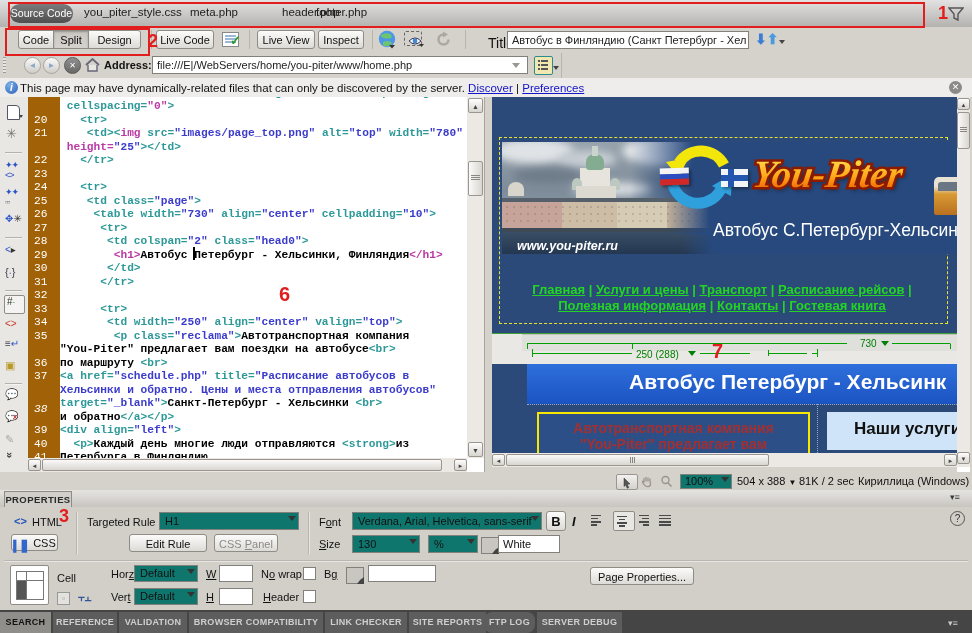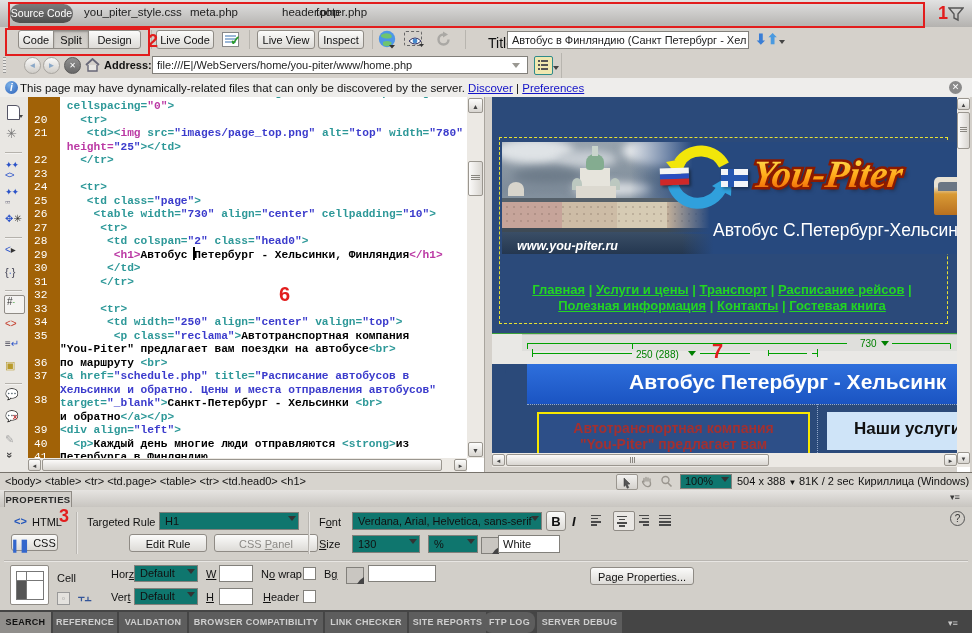--- a/index.html
+++ b/index.html
@@ -226,21 +226,21 @@
       <div class="lnum" style="top:138.3px;">28</div>
       <div class="lnum" style="top:151.8px;">29</div>
       <div class="lnum" style="top:165.3px;">30</div>
       <div class="lnum" style="top:178.8px;">31</div>
       <div class="lnum" style="top:192.3px;">32</div>
       <div class="lnum" style="top:205.8px;">33</div>
       <div class="lnum" style="top:219.3px;">34</div>
       <div class="lnum" style="top:232.8px;">35</div>
       <div class="lnum" style="top:259.9px;">36</div>
       <div class="lnum" style="top:273.4px;">37</div>
-      <div class="lnum" style="top:297px;">38</div>
+      <div class="lnum" style="top:306px;font-style:italic;">38</div>
       <div class="lnum" style="top:327.4px;">39</div>
       <div class="lnum" style="top:340.9px;">40</div>
       <div class="lnum" style="top:354.4px;">41</div>
     </div>
     <div class="abs" id="code">
         <div style="position:absolute;left:0;top:0;width:407px;height:3.5px;overflow:hidden;">
           <div style="position:absolute;left:0;top:-10px;font:bold 11.2px/13.5px 'Liberation Mono',monospace;white-space:pre;"><span class="tg">table width=</span><span class="st">"780"</span><span class="tg"> border=</span><span class="st">"0"</span><span class="tg"> align=</span><span class="st">"center"</span><span class="tg"> cellpadding=</span><span class="mg">"0"</span></div>
         </div>
         <pre id="codepre"><span class="tg"> cellspacing=</span><span class="mg">"0"</span><span class="tg">&gt;</span>
 <span class="tg">   &lt;tr&gt;</span>
@@ -407,21 +407,20 @@
 
     <div class="abs sb" style="left:957px;top:0;width:13px;height:370px;">
       <div class="sbtn" style="left:0px;top:1px;width:13px;height:12px;font-size:6px;line-height:12px;">▲</div>
       <div class="sbtn" style="left:0px;top:355px;width:13px;height:12px;font-size:6px;line-height:12px;">▼</div>
       <div class="thumb" style="left:0px;top:15px;width:13px;height:37px;"></div>
       <div style="position:absolute;left:3px;top:30px;width:7px;height:1px;background:#8a8781;box-shadow:0 2px 0 #8a8781,0 4px 0 #8a8781;"></div>
     </div>
     <div class="abs" style="left:970px;top:0;width:2px;height:375px;background:#d5d1cb;"></div>
   </div>
 
-  <div class="abs" id="tagbar"><span style="position:relative;left:5px;top:2px;">&lt;body&gt; &lt;table&gt; &lt;tr&gt; &lt;td.page&gt; &lt;table&gt; &lt;tr&gt; &lt;td.head0&gt; &lt;h1&gt;</span></div>
   <div class="abs" style="left:616px;top:473.5px;width:20px;height:14px;border:1px solid #9a968f;border-radius:2px;background:linear-gradient(#f2f1ef,#d5d2cd);"><svg width="10" height="12" viewBox="0 0 10 12" style="margin:1px 0 0 5px;">
         <path d="M2 1 L8 7 L5.2 7.3 L6.8 10.6 L5.2 11.3 L3.7 8 L2 9.5 Z" fill="#555" stroke="#333" stroke-width=".5"></path>
       </svg></div>
   <svg class="abs" style="left:641px;top:475px;" width="13" height="13" viewBox="0 0 13 13">
       <path d="M3 7 V3.5 M5 6 V2.5 M7 6 V3 M9 6.5 V4 M3 7 Q2 5.5 1.5 6.5 Q1.2 7.5 3 9.5 Q4.5 12 7.5 11.5 Q10 11 9.5 8 L9 6.5" fill="none" stroke="#9a968f" stroke-width="1.3" stroke-linecap="round"></path>
     </svg>
   <svg class="abs" style="left:660px;top:475px;" width="13" height="13" viewBox="0 0 13 13">
       <circle cx="5.5" cy="5" r="3.5" fill="none" stroke="#9a968f" stroke-width="1.4"></circle>
       <path d="M8 8 L11.5 11.5" stroke="#9a968f" stroke-width="1.6"></path>
     </svg>
@@ -440,21 +439,21 @@
 
     <div class="lbl" style="left:14px;top:8px;color:#2255bb;font-weight:bold;">&lt;&gt;</div>
     <div class="lbl" style="left:32px;top:9px;">HTML</div>
     <div class="btn" style="left:11px;top:27px;width:47px;height:17px;"><span style="top:2px;"><span style="color:#3366cc;">▍▋</span> CSS</span></div>
     <div class="lbl" style="left:87px;top:9px;">Targeted Rule</div>
     <div class="dd" style="left:159px;top:5px;width:140px;height:18px;">
         <span style="position:absolute;left:5px;top:2px;">H1</span>
         <span class="ar"></span>
       </div>
     <div class="btn" style="left:129px;top:27px;width:78px;height:18px;"><span>Edit Rule</span></div>
-    <div class="btn" style="left:214px;top:27px;width:104px;height:18px;color:#8c8a86;"><span>CSS <u>P</u>anel</span></div>
+    <div class="btn" style="left:214px;top:27px;width:64px;height:18px;color:#8c8a86;"><span>CSS <u>P</u>anel</span></div>
     <div class="lbl" style="left:319px;top:9px;">F<u>o</u>nt</div>
     <div class="dd" style="left:352px;top:5px;width:190px;height:18px;">
         <span style="position:absolute;left:5px;top:2px;">Verdana, Arial, Helvetica, sans-serif</span>
         <span class="ar"></span>
       </div>
     <div class="btn" style="left:546px;top:4px;width:20px;height:20px;font-weight:bold;font-size:13px;"><span style="top:2px;">B</span></div>
     <div class="lbl" style="left:572px;top:7px;font-style:italic;font-weight:bold;font-size:13px;">I</div>
 
     <div class="alic" style="left:591px;top:6px;">
         <i style="width:10px;"></i>

